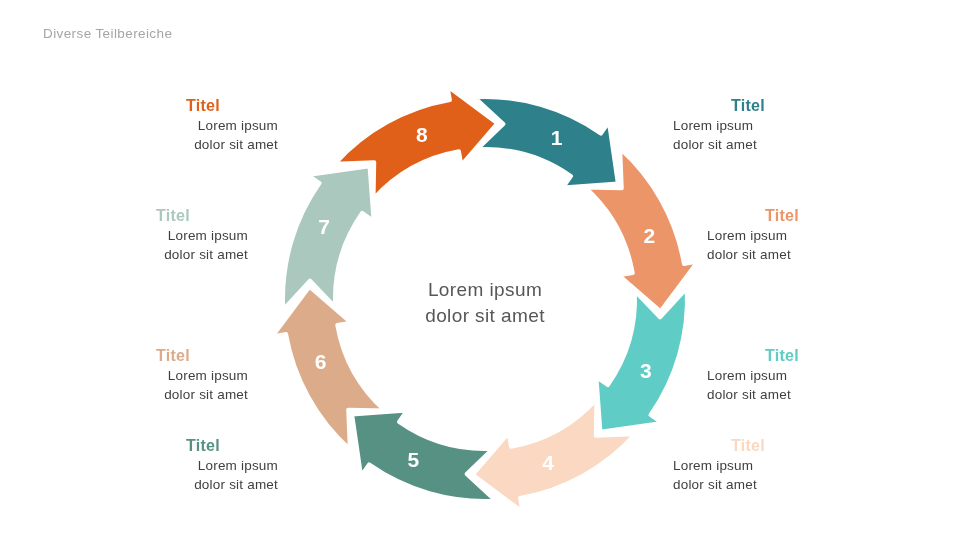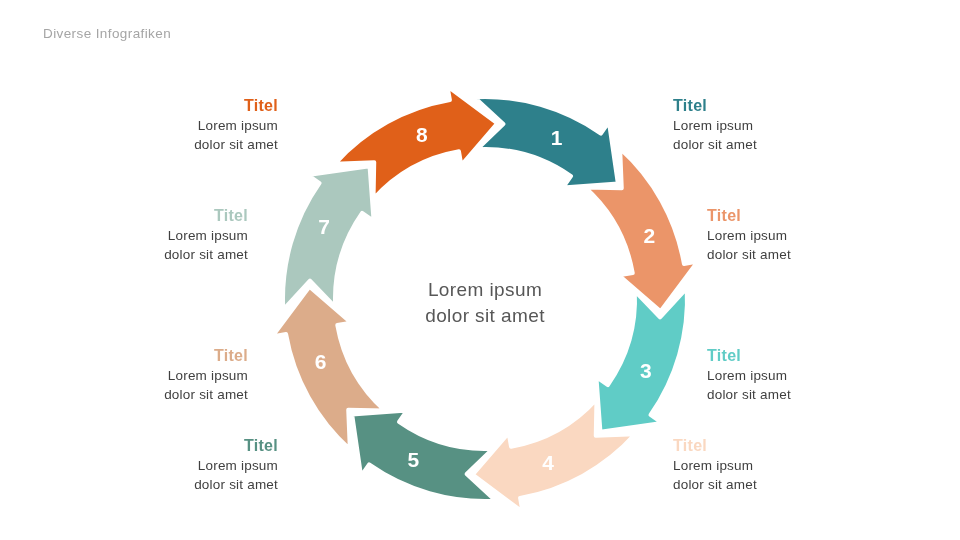--- a/index.html
+++ b/index.html
@@ -14,42 +14,42 @@
   .title{
     position:absolute;left:43px;top:50px;margin:0;font-size:25px;line-height:30px;
     font-weight:700;color:#3C3C3C;letter-spacing:0.2px;
   }
   #cycle-svg{position:absolute;left:0;top:0;}
   .center-text{
     position:absolute;left:335px;top:277px;width:300px;text-align:center;
     font-size:19px;line-height:26px;color:#575757;letter-spacing:0.4px;
   }
   .label-block{position:absolute;width:150px;}
-  .label-title{font-size:16px;line-height:20px;font-weight:700;letter-spacing:0.3px;}
+  .label-title{font-size:16px;line-height:20px;font-weight:700;letter-spacing:0.3px;text-align:center;}
   .label-body{font-size:13.5px;line-height:19px;color:#3F3F3F;letter-spacing:0.2px;}
   .align-left{text-align:left;}
   .align-right{text-align:right;}
   .lb-1{left:673px;top:96px;}
   .lb-2{left:707px;top:206px;}
   .lb-3{left:707px;top:346px;}
   .lb-4{left:673px;top:436px;}
   .lb-5{right:682px;top:436px;}
   .lb-6{right:712px;top:346px;}
   .lb-7{right:712px;top:206px;}
   .lb-8{right:682px;top:96px;}
   .cycle-number{
     font-family:"Liberation Sans", sans-serif;font-weight:700;font-size:21px;
   }
 </style>
 </head>
 <body>
 
 <div class="slide">
 
-  <div class="eyebrow">Diverse Infografiken</div>
+  <div class="eyebrow">Diverse Teilbereiche</div>
 
   <svg id="cycle-svg" width="960" height="540" viewBox="0 0 960 540">
       <path d="M283.27683397957605,309.57186316107465 A202,202 0 0 1 319.5312870536236,183.13755985708875 L308.0631584335777,175.1074897481741 L369.53361089767066,166.17111388079218 L373.59532197669705,220.9936046562578 L362.1271933566512,212.96353454734313 A150,150 0 0 0 335.20556978681395,306.85039343644155 L309.9641464151839,280.6029904648931 Z" fill="#ABC8BE" stroke="#FFFFFF" stroke-width="4" stroke-linejoin="round"></path>
       <path d="M349.83561751551065,449.1152547464336 A202,202 0 0 1 286.068833891534,334.0769318887199 L272.28152534936305,336.5080063760569 L309.4287271542709,286.72286062103404 L351.0661455903397,322.6161521627025 L337.27883704816884,325.04722665003953 A150,150 0 0 0 384.6304090461713,410.47172382160915 L348.22231078357316,409.76038882477144 Z" fill="#DCAC8A" stroke="#FFFFFF" stroke-width="4" stroke-linejoin="round"></path>
       <path d="M495.5718631610747,500.72316602042395 A202,202 0 0 1 369.1375598570887,464.4687129463764 L361.1074897481741,475.9368415664223 L352.1711138807921,414.4663891023293 L406.9936046562578,410.40467802330295 L398.9635345473431,421.8728066433488 A150,150 0 0 0 492.8503934364416,448.79443021318605 L466.602990464893,474.0358535848161 Z" fill="#579183" stroke="#FFFFFF" stroke-width="4" stroke-linejoin="round"></path>
       <path d="M635.1152547464336,434.16438248448935 A202,202 0 0 1 520.07693188872,497.931166108466 L522.508006376057,511.71847465063695 L472.72286062103393,474.571272845729 L508.6161521627025,432.9338544096603 L511.04722665003953,446.72116295183116 A150,150 0 0 0 596.4717238216091,399.3695909538287 L595.7603888247714,435.7776892164269 Z" fill="#FAD8C1" stroke="#FFFFFF" stroke-width="4" stroke-linejoin="round"></path>
       <path d="M686.723166020424,288.42813683892535 A202,202 0 0 1 650.4687129463764,414.8624401429113 L661.9368415664222,422.8925102518259 L600.4663891023292,431.8288861192079 L596.4046780233028,377.00639534374227 L607.8728066433488,385.0364654526569 A150,150 0 0 0 634.794430213186,291.14960656355845 L660.0358535848161,317.39700953510703 Z" fill="#60CCC6" stroke="#FFFFFF" stroke-width="4" stroke-linejoin="round"></path>
       <path d="M620.1643824844894,148.88474525356636 A202,202 0 0 1 683.931166108466,263.9230681112801 L697.718474650637,261.491993623943 L660.571272845729,311.27713937896607 L618.9338544096603,275.3838478372975 L632.7211629518312,272.95277334996047 A150,150 0 0 0 585.3695909538287,187.52827617839085 L621.7776892164269,188.23961117522862 Z" fill="#EB9569" stroke="#FFFFFF" stroke-width="4" stroke-linejoin="round"></path>
       <path d="M474.4281368389254,97.27683397957608 A202,202 0 0 1 600.8624401429113,133.53128705362366 L608.892510251826,122.06315843357777 L617.8288861192079,183.53361089767074 L563.0063953437423,187.5953219766971 L571.0364654526569,176.12719335665122 A150,150 0 0 0 477.14960656355845,149.20556978681392 L503.39700953510703,123.9641464151839 Z" fill="#2E808B" stroke="#FFFFFF" stroke-width="4" stroke-linejoin="round"></path>
       <path d="M334.8847452535664,163.83561751551065 A202,202 0 0 1 449.9230681112801,100.06883389153398 L447.491993623943,86.28152534936308 L497.277139378966,123.42872715427092 L461.3838478372975,165.06614559033972 L458.95277334996047,151.2788370481688 A150,150 0 0 0 373.52827617839085,198.63040904617128 L374.2396111752287,162.22231078357308 Z" fill="#E06019" stroke="#FFFFFF" stroke-width="4" stroke-linejoin="round"></path>

